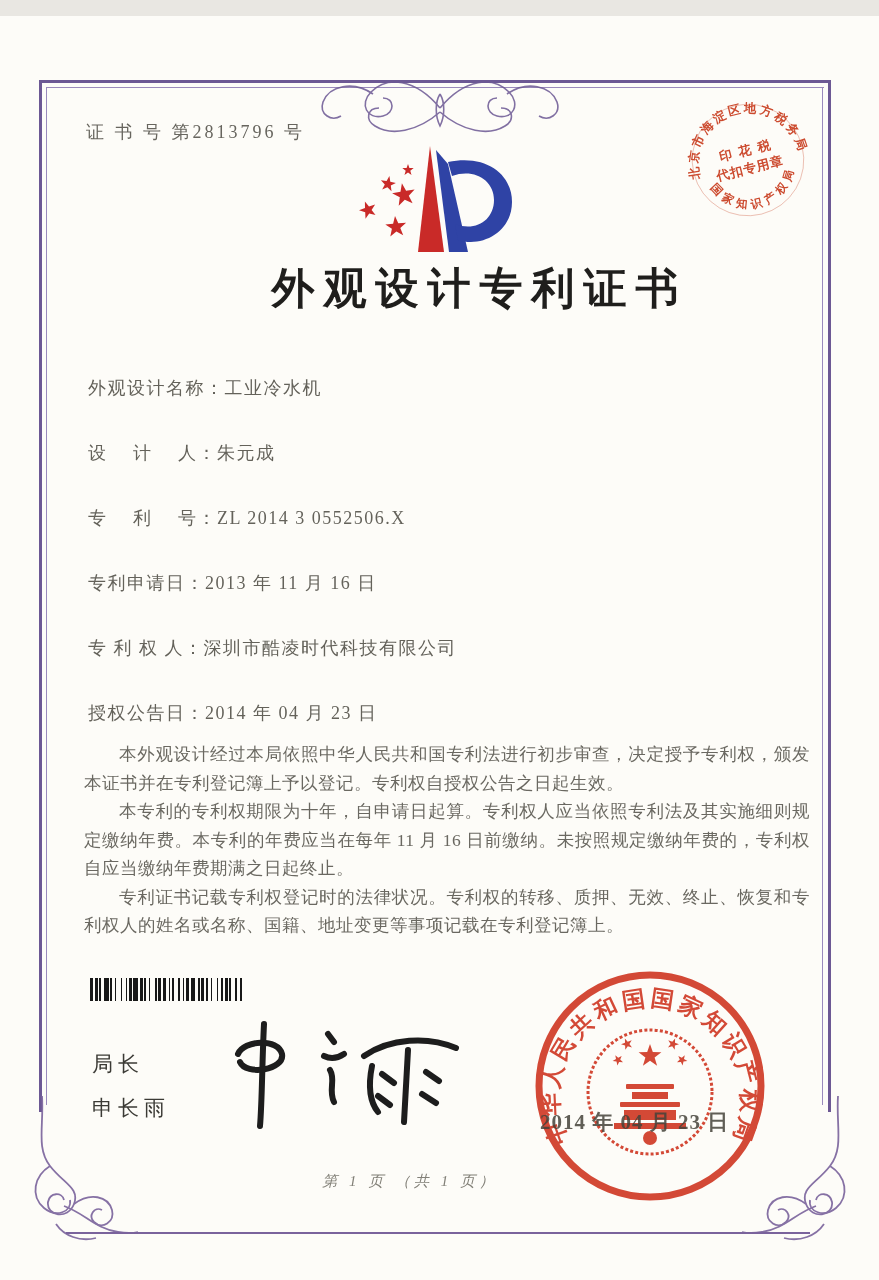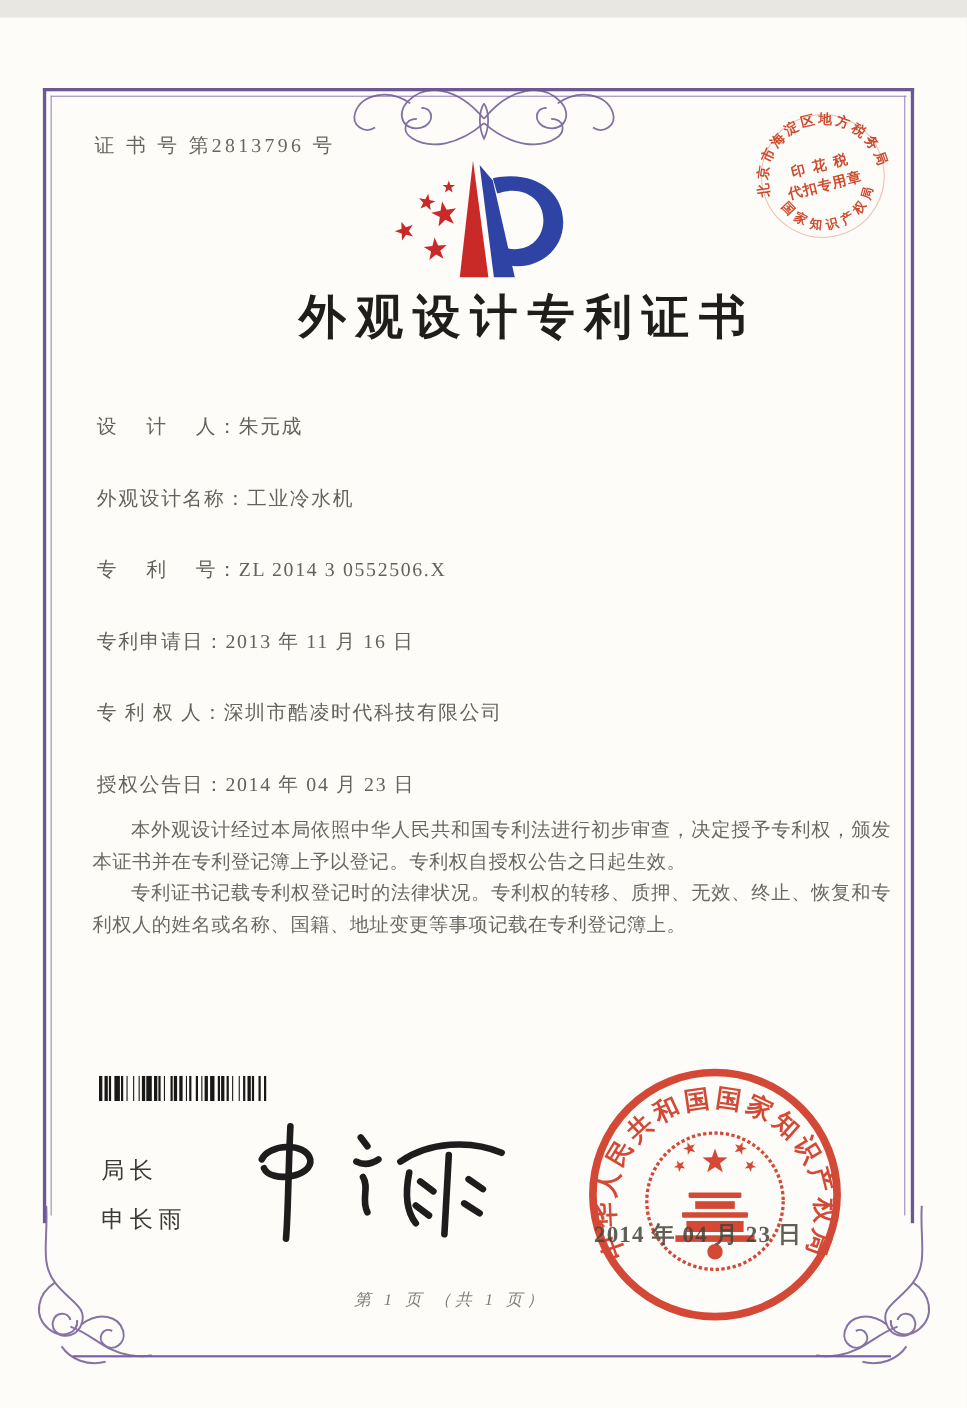--- a/index.html
+++ b/index.html
@@ -134,30 +134,31 @@
         <polygon points="59.4,36.1 60.3,41.8 65.9,42.9 60.8,45.5 61.5,51.2 57.4,47.2 52.2,49.6 54.8,44.4 50.9,40.2 56.6,41.1" fill="#c92a28"></polygon>
         <polygon points="78.0,24.0 79.4,28.1 83.7,28.1 80.3,30.7 81.5,34.9 78.0,32.4 74.5,34.9 75.7,30.7 72.3,28.1 76.6,28.1" fill="#c92a28"></polygon>
         <polygon points="34.9,61.5 39.0,66.5 45.1,64.5 41.6,69.9 45.5,75.0 39.2,73.4 35.5,78.7 35.2,72.2 29.0,70.3 35.0,68.0" fill="#c92a28"></polygon>
         <polygon points="65.0,76.0 68.3,83.2 76.1,82.7 70.3,88.0 73.2,95.3 66.4,91.4 60.3,96.4 61.9,88.7 55.3,84.5 63.1,83.7" fill="#c92a28"></polygon>
       </g>
   </svg>
 
   <div class="title">外观设计专利证书</div>
 
   <div class="fields">
+    <p class="field">外观设计名称：工业冷水机</p>
     <p class="field">设　 计　 人：朱元成</p>
-    <p class="field">外观设计名称：工业冷水机</p>
     <p class="field">专　 利　 号：ZL 2014 3 0552506.X</p>
     <p class="field">专利申请日：2013 年 11 月 16 日</p>
     <p class="field">专 利 权 人：深圳市酷凌时代科技有限公司</p>
     <p class="field">授权公告日：2014 年 04 月 23 日</p>
   </div>
 
   <div class="body-text">
     <p>本外观设计经过本局依照中华人民共和国专利法进行初步审查，决定授予专利权，颁发本证书并在专利登记簿上予以登记。专利权自授权公告之日起生效。</p>
+    <p>本专利的专利权期限为十年，自申请日起算。专利权人应当依照专利法及其实施细则规定缴纳年费。本专利的年费应当在每年 11 月 16 日前缴纳。未按照规定缴纳年费的，专利权自应当缴纳年费期满之日起终止。</p>
     <p>专利证书记载专利权登记时的法律状况。专利权的转移、质押、无效、终止、恢复和专利权人的姓名或名称、国籍、地址变更等事项记载在专利登记簿上。</p>
   </div>
 
   <div class="barcode" id="barcode">
       <div style="width: 3.1px; flex: 0 0 auto; background: rgb(24, 24, 24);"></div>
       <div style="width: 1.55px; flex: 0 0 auto; background: transparent;"></div>
       <div style="width: 3.1px; flex: 0 0 auto; background: rgb(24, 24, 24);"></div>
       <div style="width: 1.55px; flex: 0 0 auto; background: transparent;"></div>
       <div style="width: 1.55px; flex: 0 0 auto; background: rgb(24, 24, 24);"></div>
       <div style="width: 3.1px; flex: 0 0 auto; background: transparent;"></div>

